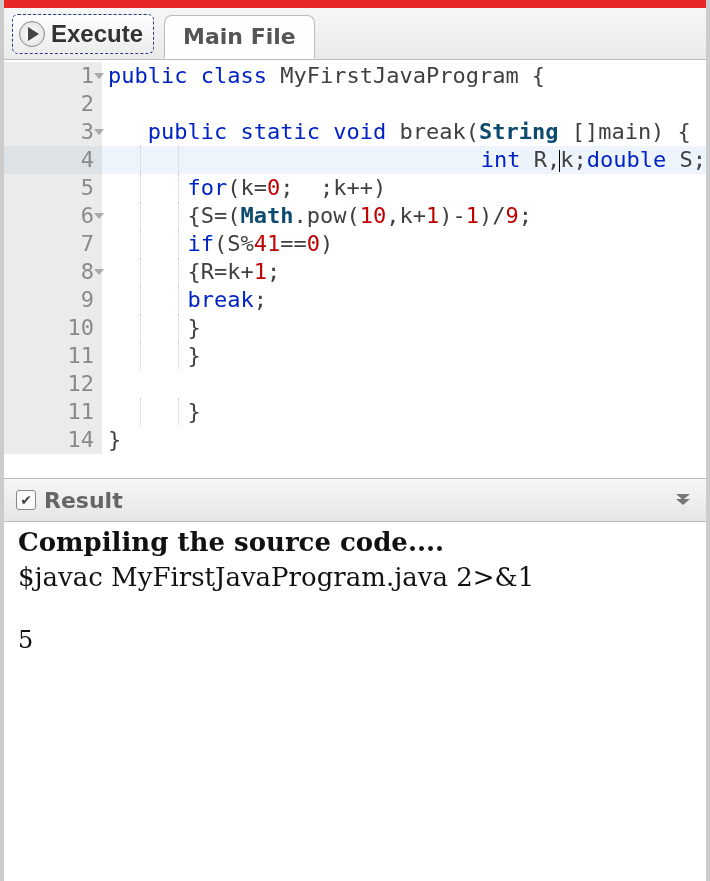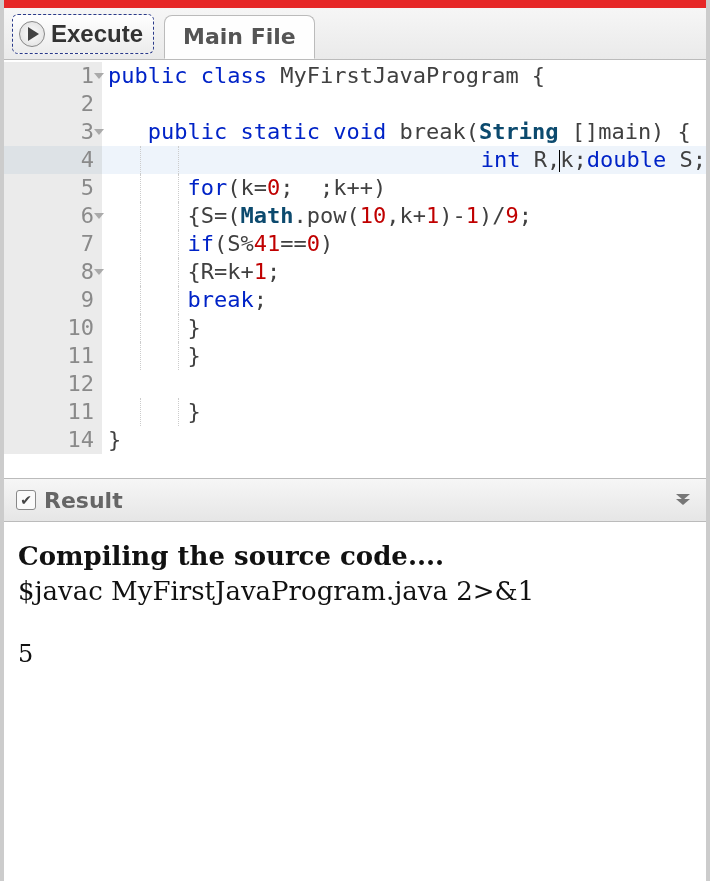--- a/index.html
+++ b/index.html
@@ -177,21 +177,21 @@
     gap: -4px;
   }
   .chev {
     width: 0; height: 0;
     border-left: 7px solid transparent;
     border-right: 7px solid transparent;
     border-top: 6px solid #777;
     margin-top: -1px;
   }
   .result-body {
-    padding: 18px 14px;
+    padding: 4px 14px;
     font-family: "DejaVu Serif", "Liberation Serif", Georgia, serif;
     font-size: 26px;
     line-height: 1.25;
     color: #111;
     flex: 1;
     background: #ffffff;
   }
   .result-body .heading {
     font-weight: 700;
     margin-bottom: 2px;

